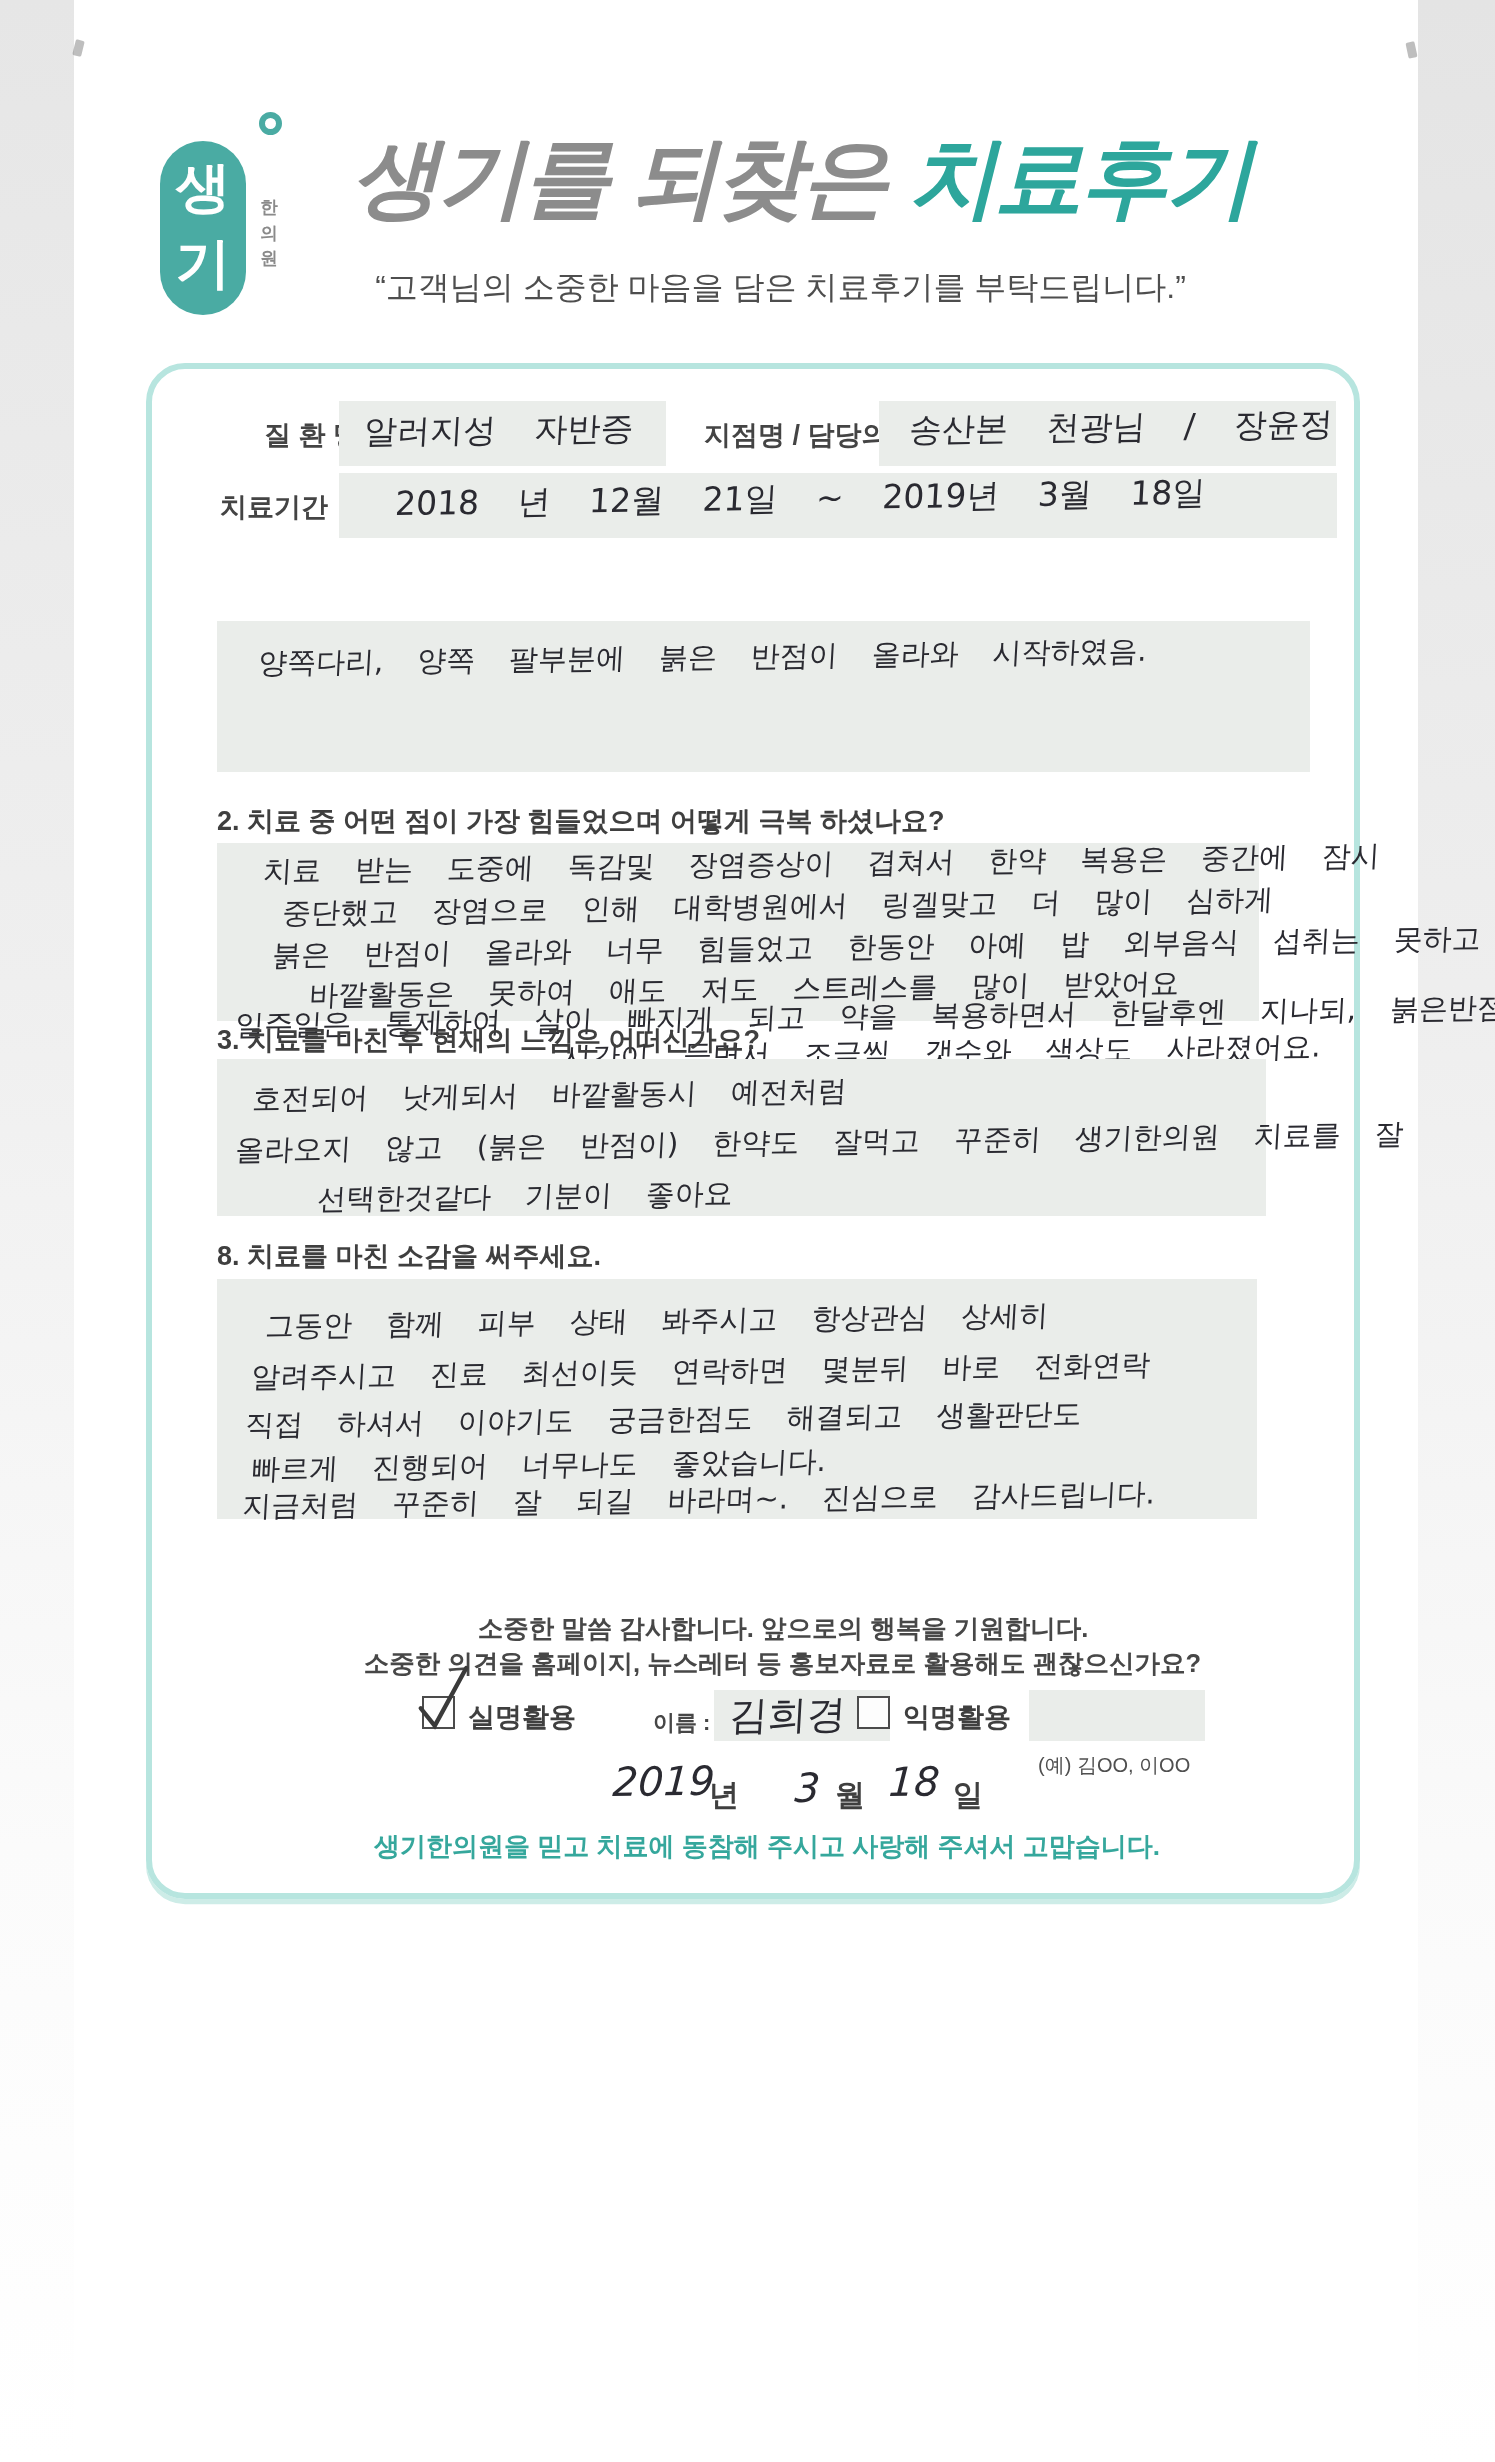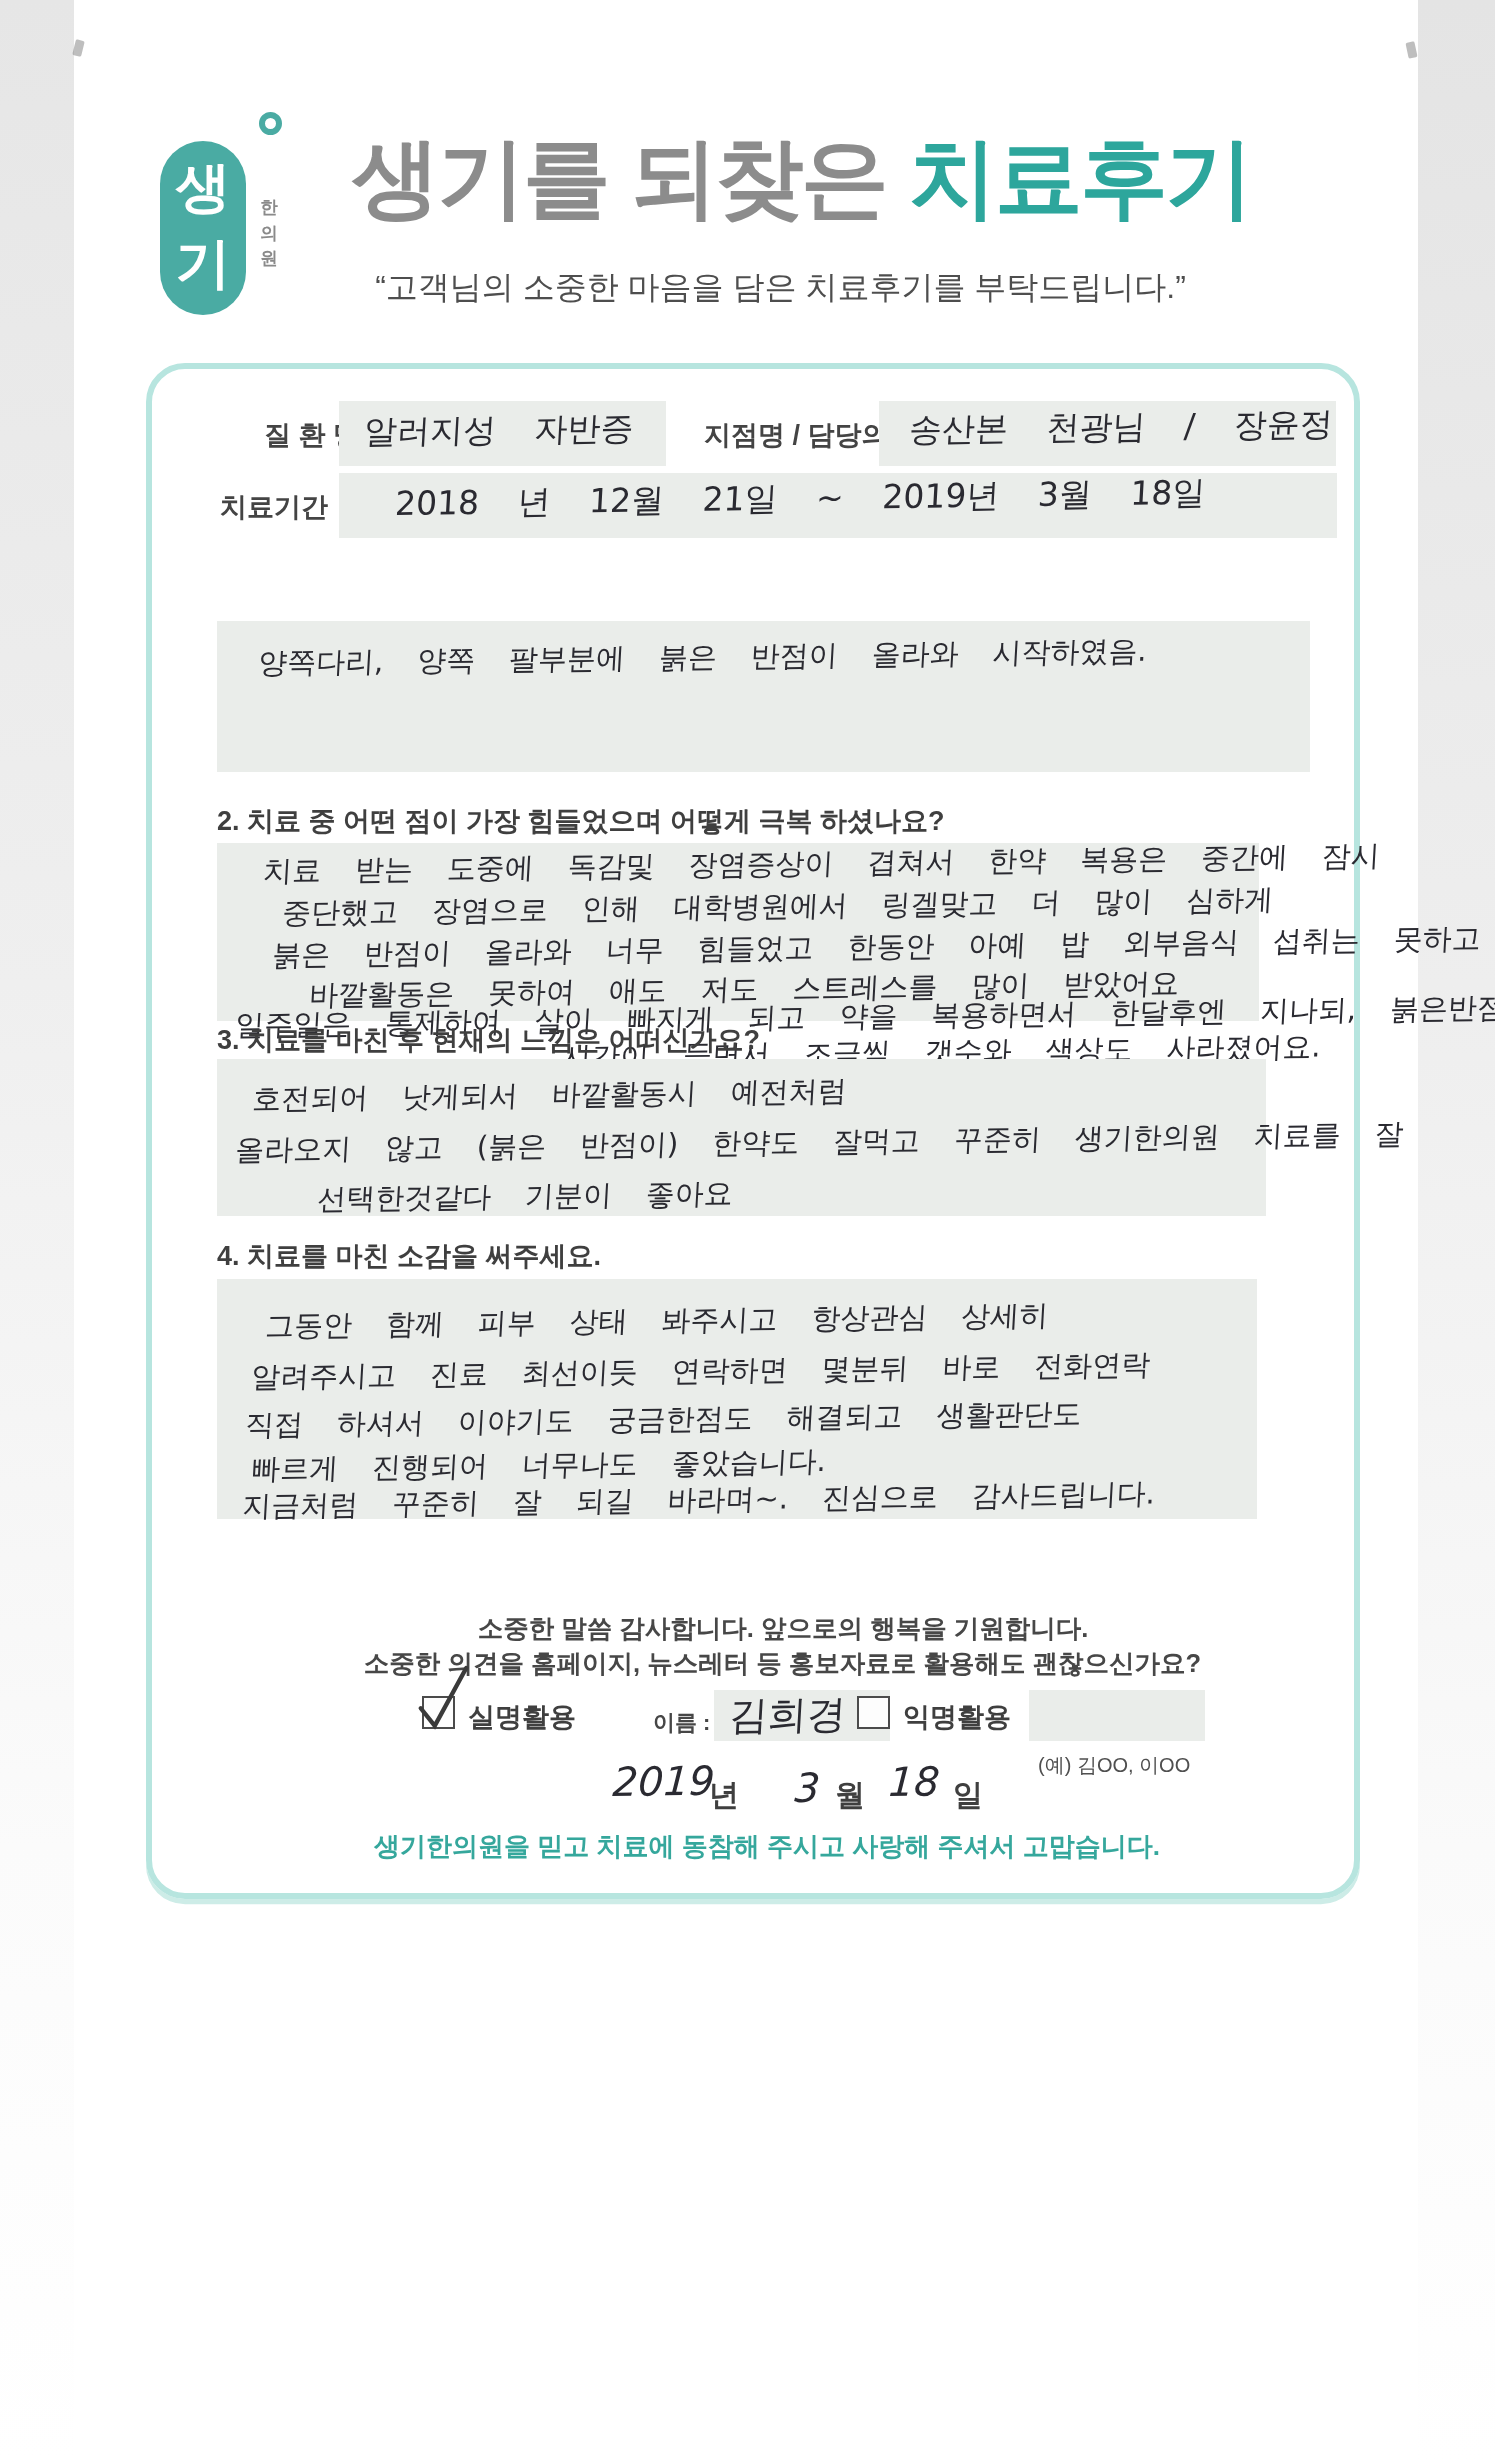--- a/index.html
+++ b/index.html
@@ -14,21 +14,21 @@
   .corner-mark{width:8.8px;height:16px;background:#7d7d7d;opacity:.5;border-radius:1.8px;}
   
   .logo-pill{left:160px;top:141px;width:86px;height:174px;border-radius:44px;background:#4aaba3;}
   .logo-pill span{position:absolute;left:0;width:100%;text-align:center;color:#ffffff;
     font-weight:bold;font-size:55px;line-height:1;}
   .logo-ring{left:259px;top:112px;width:19.3px;height:19.3px;border:6.2px solid #4aaba3;border-radius:50%;box-sizing:border-box;width:23px;height:23px;}
   .logo-side{left:257px;top:186px;writing-mode:vertical-rl;text-orientation:upright;
     font-size:17.6px;color:#8a8a8a;letter-spacing:8px;font-weight:bold;}
   
   .title{left:352px;top:130px;width:857px;text-align:right;font-weight:bold;font-size:88px;
-    letter-spacing:-2.6px;white-space:nowrap;line-height:1.1;}
+    letter-spacing:-2.6px;white-space:nowrap;line-height:1.1;font-style:italic;}
   .title .prefix{color:#8c8c8c;}
   .title .accent{color:#2da69c;margin-left:23px;}
   .subtitle{left:352px;top:266px;width:857px;text-align:center;font-weight:normal;font-size:32px;color:#4e4e4e;}
   
   .form-frame{left:146px;top:363px;width:1214px;height:1536px;box-sizing:border-box;
     border:6.2px solid #b7e5df;border-radius:39px;box-shadow:0 5.3px 0 #cdece7;background:transparent;}
   .flabel{font-size:27px;font-weight:bold;color:#444444;white-space:nowrap;}
   .gbox{background:#eaedea;}
   .qlabel{font-size:27px;font-weight:bold;color:#3f3f3f;white-space:nowrap;}
   
@@ -89,21 +89,21 @@
   <div class="abs hw" style="left:310px;top:981px;">바깥활동은 못하여 애도 저도 스트레스를 많이 받았어요</div>
   <div class="abs hw" style="left:236px;top:1011px;">일주일은 통제하여 살이 빠지게 되고 약을 복용하면서 한달후엔 지나되, 붉은반점은</div>
   <div class="abs hw" style="left:563px;top:1043px;">시간이 들면서 조금씩 갯수와 색상도 사라졌어요.</div>
 
   <div class="abs qlabel" style="left:217px;top:1022px;">3. 치료를 마친 후 현재의 느낌은 어떠신가요?</div>
   <div class="abs gbox" style="left:217px;top:1059px;width:1049px;height:157px;"></div>
   <div class="abs hw" style="left:253px;top:1085px;">호전되어 낫게되서 바깥활동시 예전처럼</div>
   <div class="abs hw" style="left:236px;top:1136px;">올라오지 않고 (붉은 반점이) 한약도 잘먹고 꾸준히 생기한의원 치료를 잘</div>
   <div class="abs hw" style="left:318px;top:1185px;">선택한것같다 기분이 좋아요</div>
 
-  <div class="abs qlabel" style="left:217px;top:1238px;">4. 치료를 마친 소감을 써주세요.</div>
+  <div class="abs qlabel" style="left:217px;top:1238px;">8. 치료를 마친 소감을 써주세요.</div>
   <div class="abs gbox" style="left:217px;top:1279px;width:1040px;height:240px;"></div>
   <div class="abs hw" style="left:266px;top:1312px;">그동안 함께 피부 상태 봐주시고 항상관심 상세히</div>
   <div class="abs hw" style="left:252px;top:1363px;">알려주시고 진료 최선이듯 연락하면 몇분뒤 바로 전화연락</div>
   <div class="abs hw" style="left:246px;top:1411px;">직접 하셔서 이야기도 궁금한점도 해결되고 생활판단도</div>
   <div class="abs hw" style="left:252px;top:1455px;">빠르게 진행되어 너무나도 좋았습니다.</div>
   <div class="abs hw" style="left:243px;top:1492px;">지금처럼 꾸준히 잘 되길 바라며~. 진심으로 감사드립니다.</div>
 
   <div class="abs ftline" style="left:352px;top:1611px;width:862px;">소중한 말씀 감사합니다. 앞으로의 행복을 기원합니다.</div>
   <div class="abs ftline" style="left:290px;top:1646px;width:985px;">소중한 의견을 홈페이지, 뉴스레터 등 홍보자료로 활용해도 괜찮으신가요?</div>
 

